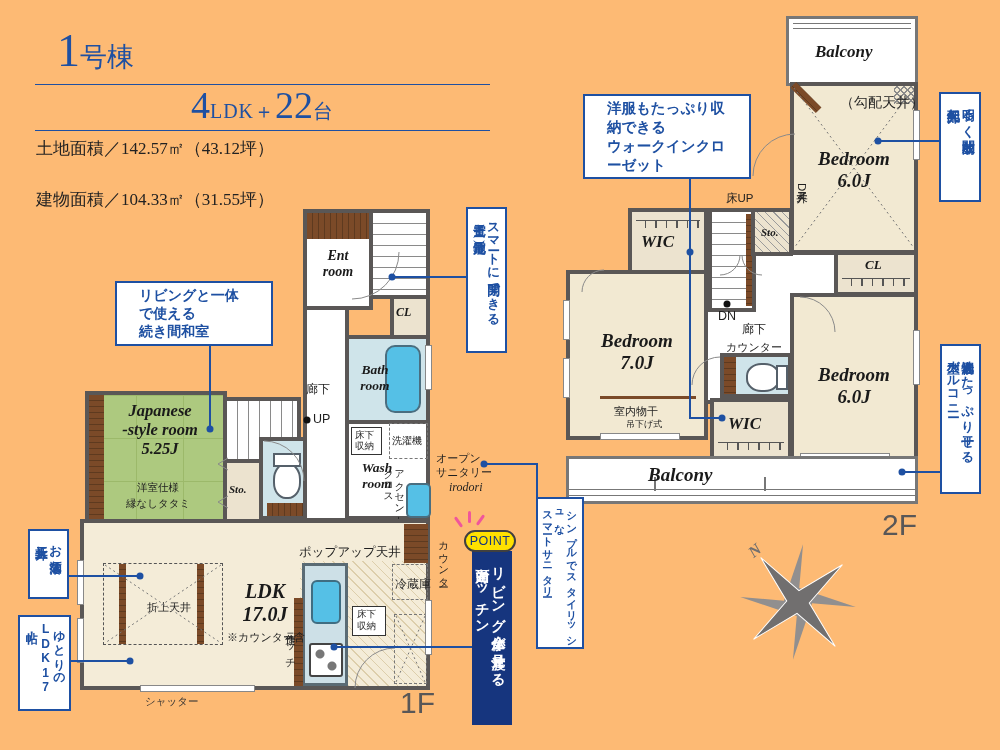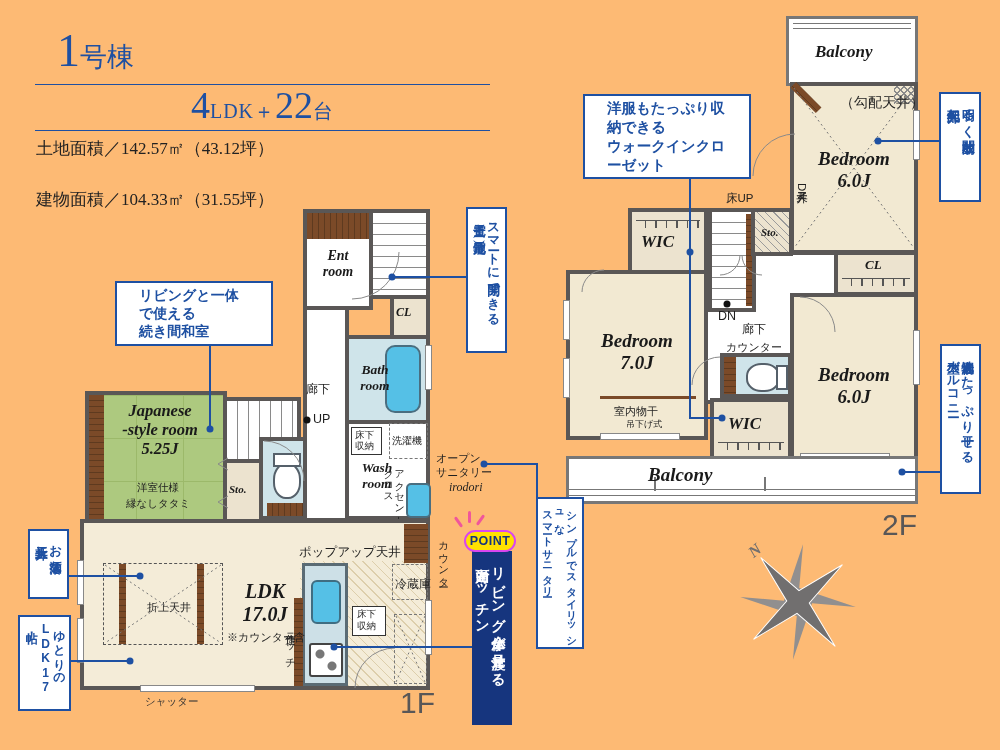--- a/index.html
+++ b/index.html
@@ -49,22 +49,22 @@
   .upright{text-orientation:upright;}
   .lh{position:absolute;height:2px;background:#1e50a2;z-index:7;}
   .lv{position:absolute;width:2px;background:#1e50a2;z-index:7;}
   .dot{position:absolute;width:7px;height:7px;border-radius:50%;background:#1e50a2;z-index:8;
        transform:translate(-50%,-50%);}
   .bdot{position:absolute;width:7px;height:7px;border-radius:50%;background:#111;
         transform:translate(-50%,-50%);}
   .pbanner{position:absolute;background:#16357e;color:#fff;writing-mode:vertical-rl;font-weight:bold;
            font-size:14px;line-height:1.15;padding:6px 5px;letter-spacing:1px;z-index:8;
            white-space:pre-line;font-family:"Liberation Sans",sans-serif;}
-  .pointbadge{position:absolute;background:#ffe100;border:2px solid #d946ef;border-radius:12px;
-              color:#16357e;font-weight:bold;font-size:12.5px;text-align:center;line-height:18px;
+  .pointbadge{position:absolute;background:#ffe100;border:2px solid #404040;border-radius:12px;
+              color:#16357e;font-weight:normal;font-size:12.5px;text-align:center;line-height:18px;
               width:48px;height:18px;z-index:9;letter-spacing:0.5px;}
   .ray{position:absolute;width:3px;height:12px;background:#f0569b;border-radius:2px;z-index:9;}
   .floorlab{position:absolute;color:#595757;font-size:30px;font-family:"Liberation Sans",sans-serif;}
   svg.overlay{position:absolute;left:0;top:0;z-index:6;pointer-events:none;}
 </style>
 </head>
 <body>
 
 <div id="page">
 

